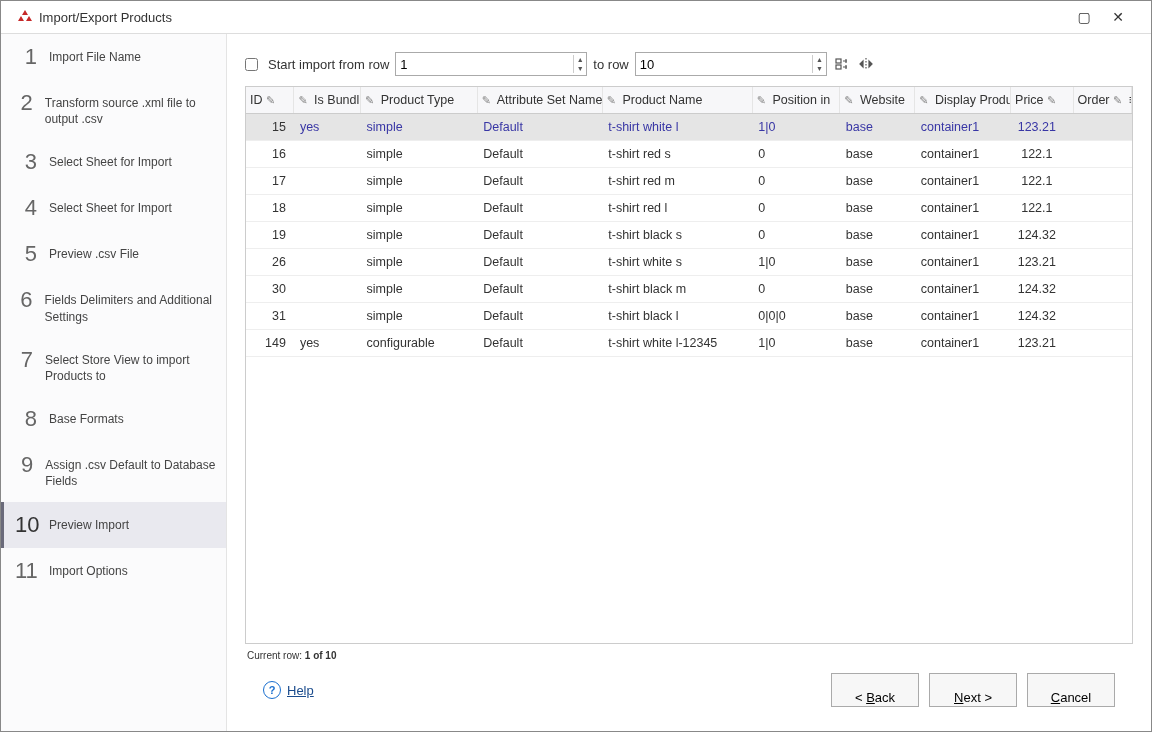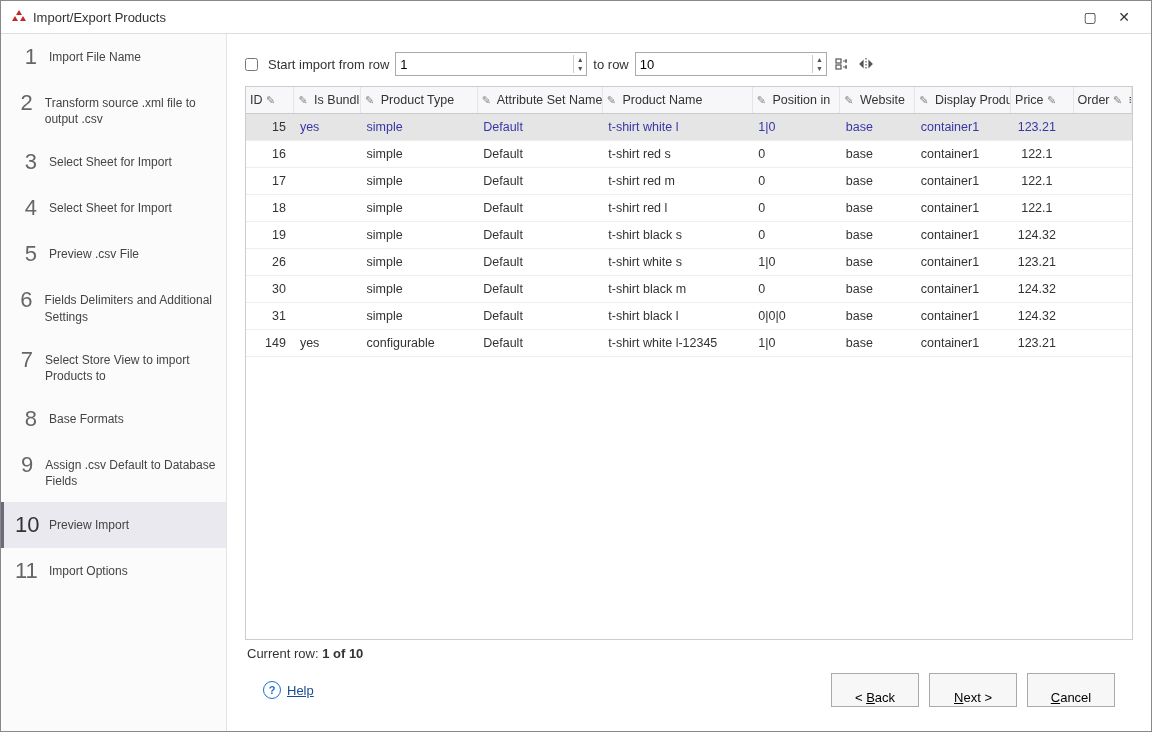--- a/index.html
+++ b/index.html
@@ -12,21 +12,21 @@
   .window {
     width: 1152px; height: 732px;
     border: 1px solid #888;
     box-sizing: border-box;
     display: flex; flex-direction: column;
     background: #fff;
   }
   .titlebar {
     height: 32px; display: flex; align-items: center;
     border-bottom: 1px solid #ddd;
-    padding: 0 10px;
+    padding: 0 16px;
   }
   .titlebar .app-icon { width: 16px; height: 16px; margin-right: 6px; position: relative; }
   .titlebar .title { flex: 1; font-size: 13px; }
   .titlebar .winbtn { width: 34px; text-align: center; font-size: 14px; cursor: pointer; color:#333; }
   .content {
     flex: 1; display: flex; min-height: 0;
   }
   .sidebar {
     width: 225px;
     background: #fbfbfc;
@@ -99,21 +99,21 @@
   .col-id { width: 46px;}
   .col-bundle { width: 64px;}
   .col-ptype { width: 112px;}
   .col-attr { width: 120px;}
   .col-pname { width: 144px;}
   .col-pos { width: 84px;}
   .col-web { width: 72px;}
   .col-disp { width: 92px;}
   .col-price { width: 60px;}
   .col-order { width: 56px;}
-  .status-row { padding: 6px 2px 0 2px; font-size: 13px; color:#333;}
+  .status-row { padding: 6px 2px 0 2px; font-size: 10px; color:#333;}
   .footer {
     display:flex; align-items:center; gap:10px;
     padding: 12px 18px 14px 18px;
     border-top: 0;
   }
   .footer .help {
     display:flex; align-items:center; gap:6px; color:#1a4b8c; cursor:pointer; font-size:13px;
   }
   .footer .help .qicon {
     width:16px;height:16px;border:1.5px solid #1a6fcf;border-radius:50%;

